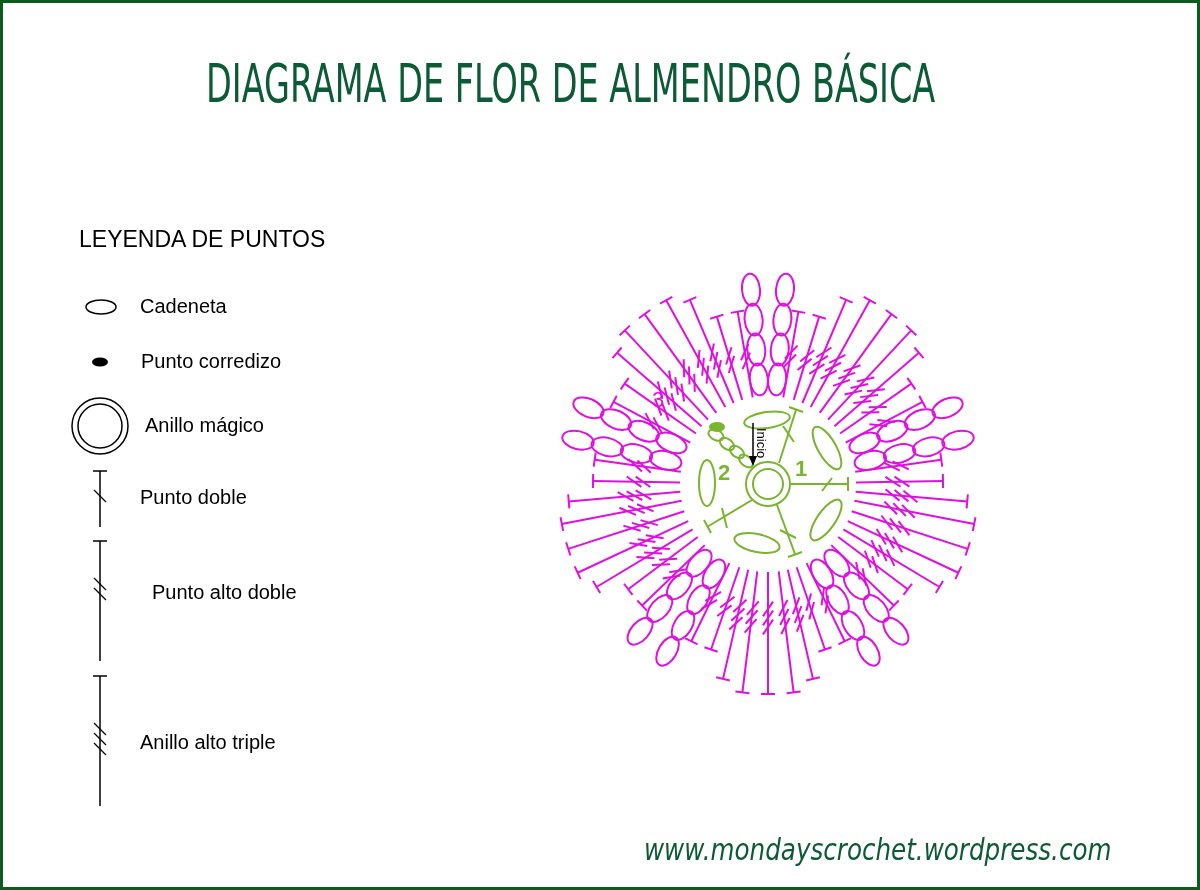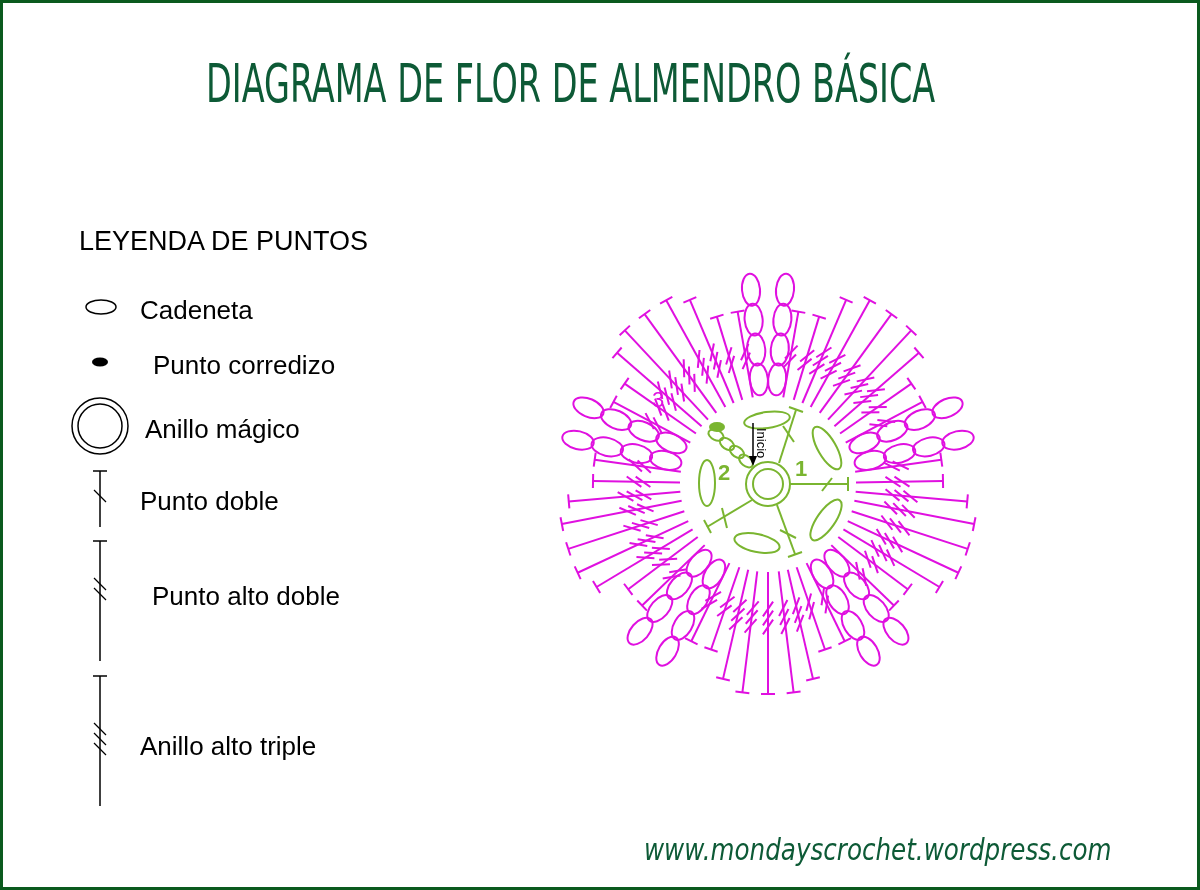--- a/index.html
+++ b/index.html
@@ -1,20 +1,20 @@
 <!DOCTYPE html>
 <html><head>
 <meta charset="utf-8">
 <style>
   html, body { margin: 0; padding: 0; }
   body { width: 1200px; height: 890px; background: #ffffff; position: relative; overflow: hidden; }
   .frame { position: absolute; left: 0; top: 0; width: 1194px; height: 884px; border: 3px solid #0b5a1e; background: #fff; }
   .title { position: absolute; left: 206px; top: 52px; font-family: "DejaVu Sans", sans-serif; font-size: 54px; color: #0d5a36; letter-spacing: 0px; transform: scaleX(0.62); transform-origin: left top; white-space: nowrap; font-weight: normal; }
-  .legend-title { position: absolute; left: 79px; top: 226px; font-family: "Liberation Sans", sans-serif; font-size: 27px; color: #000; }
-  .legend-item-label { position: absolute; font-family: "Liberation Sans", sans-serif; font-size: 26px; color: #000; }
+  .legend-title { position: absolute; left: 79px; top: 226px; font-family: "Liberation Sans", sans-serif; font-size: 23px; color: #000; }
+  .legend-item-label { position: absolute; font-family: "Liberation Sans", sans-serif; font-size: 20px; color: #000; }
   .legend-icon { position: absolute; }
   .diagram { position: absolute; left: 540px; top: 255px; width: 460px; height: 460px; }
   .footer { position: absolute; left: 644px; top: 832px; font-family: "DejaVu Sans", sans-serif; font-size: 30px; color: #0d5a36; font-style: italic; transform: scaleX(0.82); transform-origin: left top; white-space: nowrap; }
 </style>
 </head>
 <body>
 
 <div class="frame"></div>
 
 <div class="title">DIAGRAMA DE FLOR DE ALMENDRO BÁSICA</div>
@@ -22,21 +22,21 @@
 <div class="legend-title">LEYENDA DE PUNTOS</div>
 
 <svg class="legend-icon" style="left:82px;top:297px" width="40" height="22">
   <ellipse cx="19" cy="10" rx="15" ry="7" fill="none" stroke="#000" stroke-width="1.5"></ellipse>
 </svg>
 <div class="legend-item-label" style="left:140px;top:295px">Cadeneta</div>
 
 <svg class="legend-icon" style="left:88px;top:354px" width="26" height="16">
   <ellipse cx="12" cy="8" rx="8" ry="4.5" fill="#000"></ellipse>
 </svg>
-<div class="legend-item-label" style="left:153px;top:350px">Punto corredizo</div>
+<div class="legend-item-label" style="left:141px;top:350px">Punto corredizo</div>
 
 <svg class="legend-icon" style="left:70px;top:396px" width="62" height="62">
   <circle cx="30" cy="30" r="28" fill="none" stroke="#000" stroke-width="1.5"></circle>
   <circle cx="30" cy="30" r="22" fill="none" stroke="#000" stroke-width="1.5"></circle>
 </svg>
 <div class="legend-item-label" style="left:145px;top:414px">Anillo mágico</div>
 
 <svg class="legend-icon" style="left:90px;top:468px" width="22" height="62">
   <line x1="3" y1="3" x2="17" y2="3" stroke="#000" stroke-width="1.5"></line>
   <line x1="10" y1="3" x2="10" y2="59" stroke="#000" stroke-width="1.5"></line>

